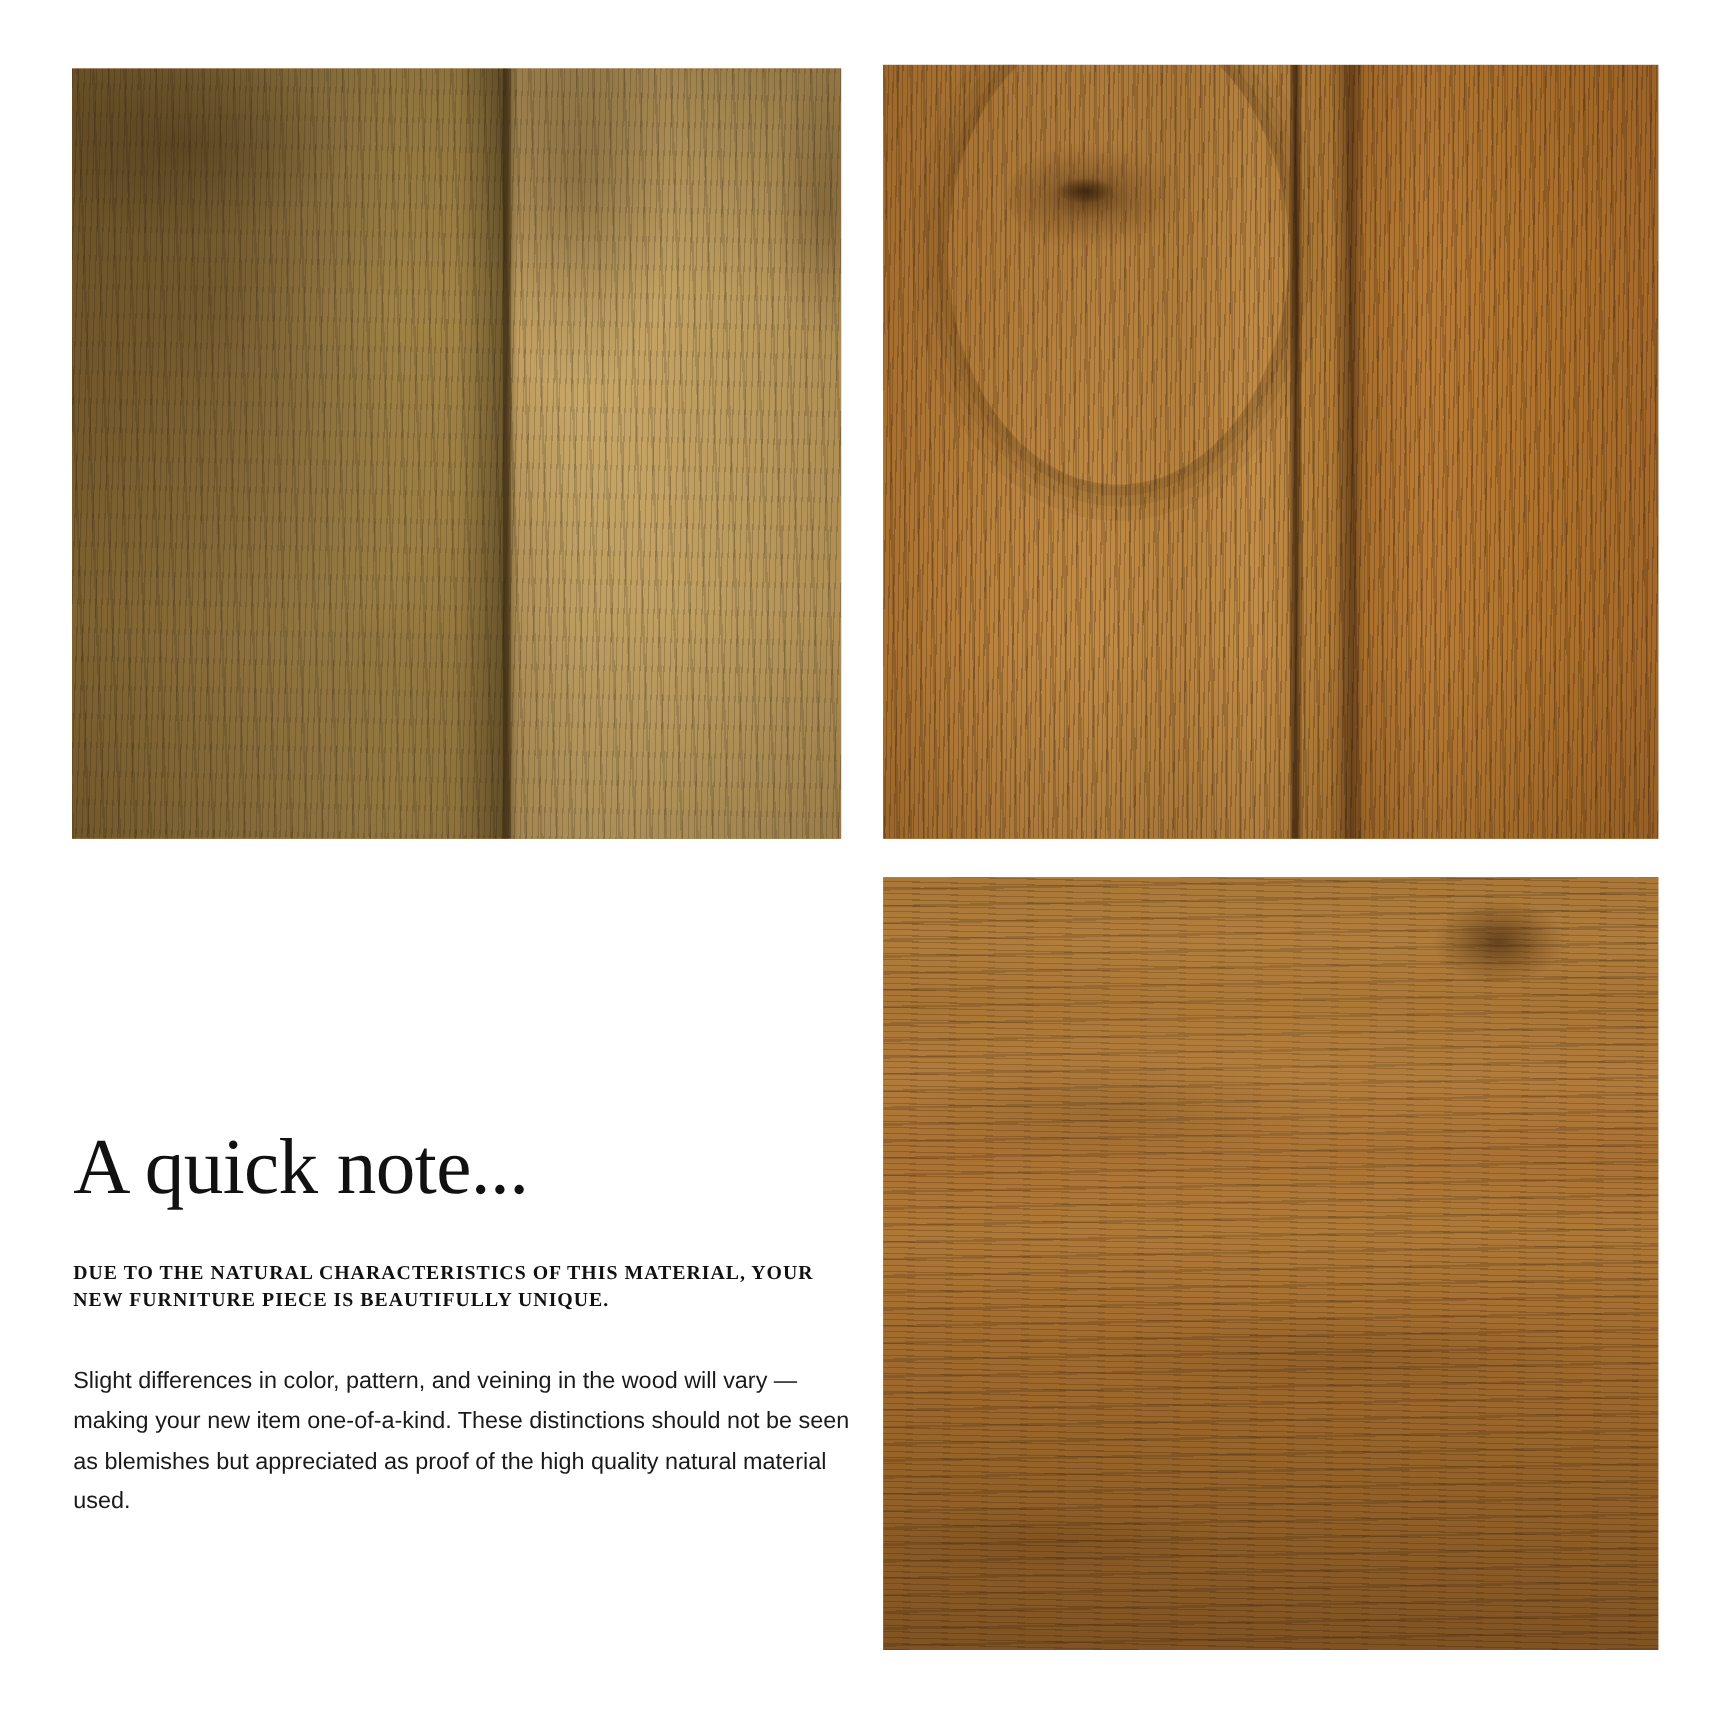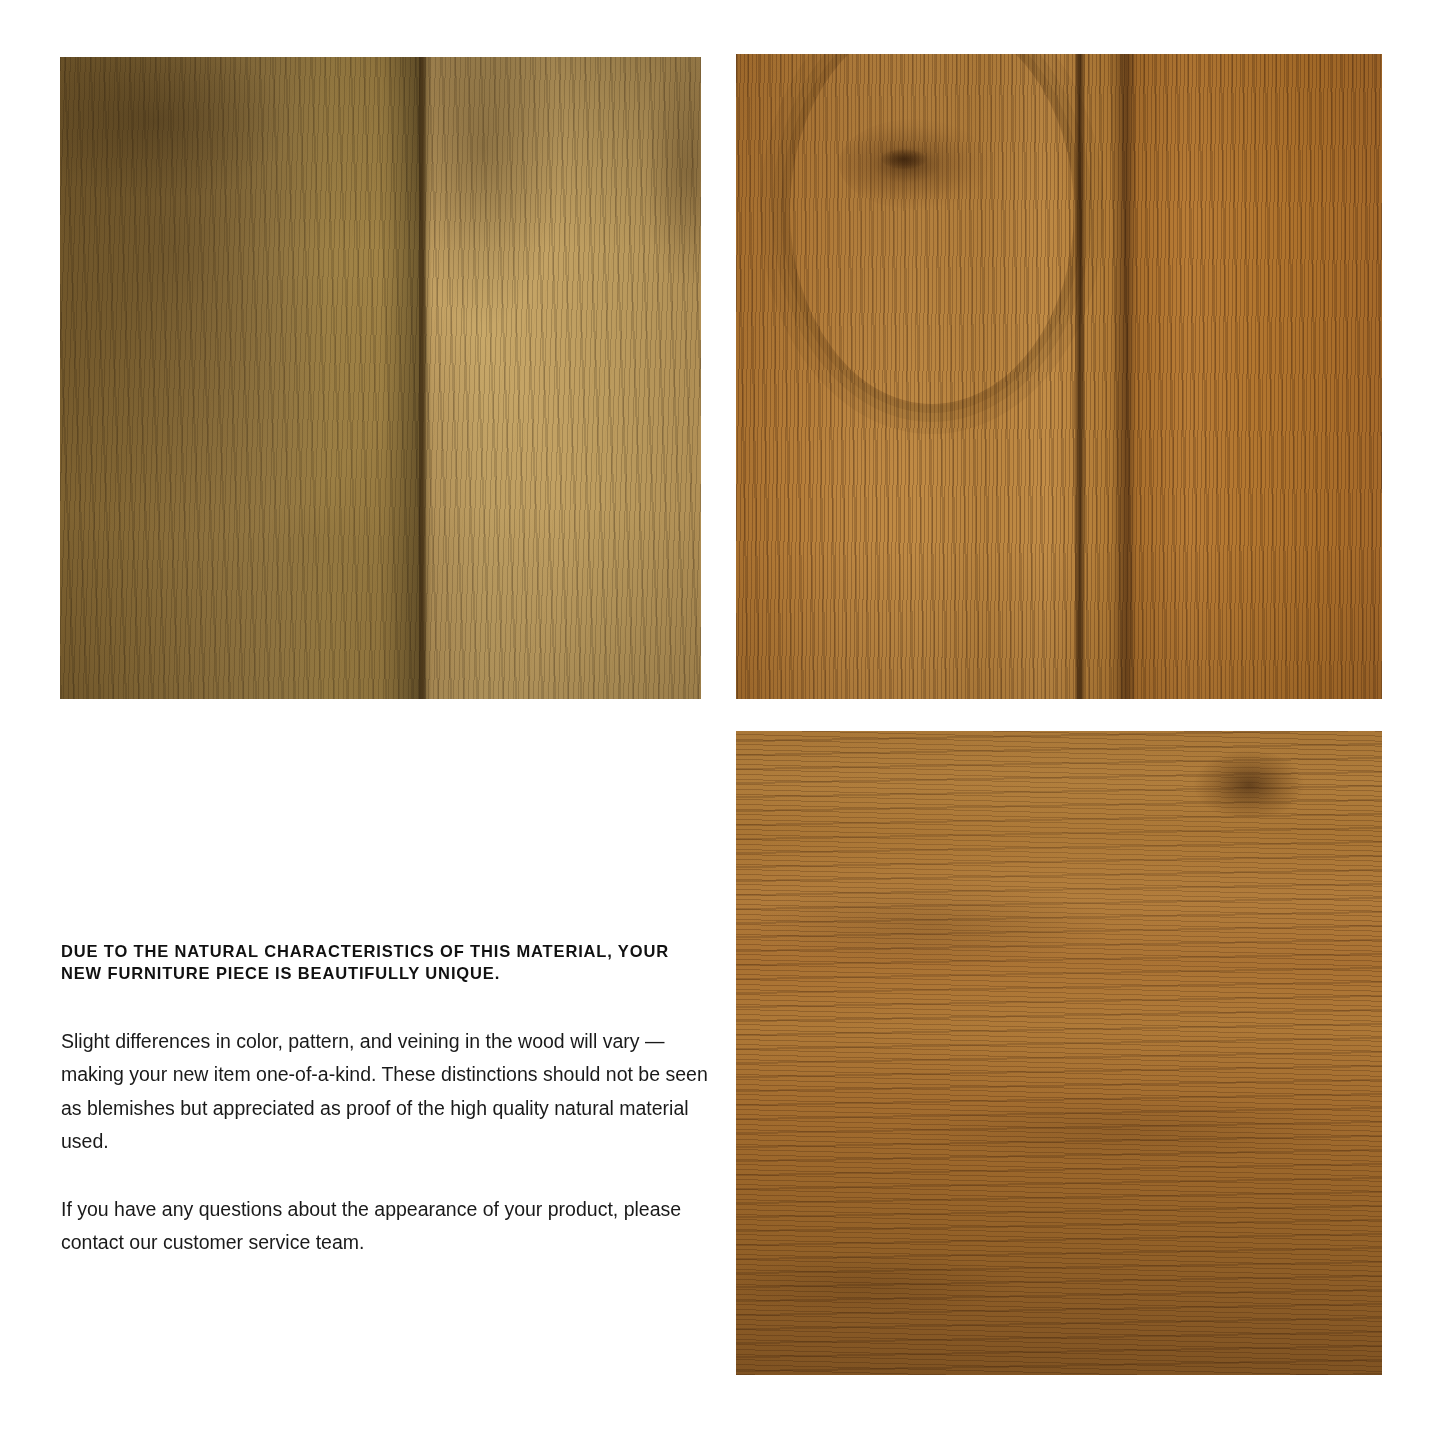--- a/index.html
+++ b/index.html
@@ -279,21 +279,21 @@
     font-family: "Liberation Serif", serif;
     font-size: 66px;
     line-height: 1.0;
     font-weight: 400;
     letter-spacing: -0.5px;
     color: #111111;
     margin: 0 0 44px 0;
   }
 
   .note-subhead {
-    font-family: Liberation Sans, sans-serif;
+    font-family: Liberation Serif, serif;
     font-size: 16.5px;
     font-weight: bold;
     letter-spacing: 0.85px;
     line-height: 1.35;
     color: #111111;
     margin: 0 0 40px 0;
     max-width: 645px;
   }
 
   .note-para {
@@ -332,21 +332,21 @@
 
   <div class="panel panel-bottomright">
     <div class="wood-base br-base"></div>
     <div class="br-figure"></div>
     <div class="br-grain"></div>
     <div class="br-knot"></div>
     <div class="br-shade"></div>
   </div>
 
   <div class="note">
+    <h1 class="note-title">A quick note...</h1>
 
     <p class="note-subhead">DUE TO THE NATURAL CHARACTERISTICS OF THIS MATERIAL, YOUR NEW FURNITURE PIECE IS BEAUTIFULLY UNIQUE.</p>
 
     <p class="note-para">Slight differences in color, pattern, and veining in the wood will vary — making your new item one-of-a-kind. These distinctions should not be seen as blemishes but appreciated as proof of the high quality natural material used.</p>
 
-    <p class="note-para">If you have any questions about the appearance of your product, please contact our customer service team.</p>
   </div>
 
 </div>
 
 </body></html>

